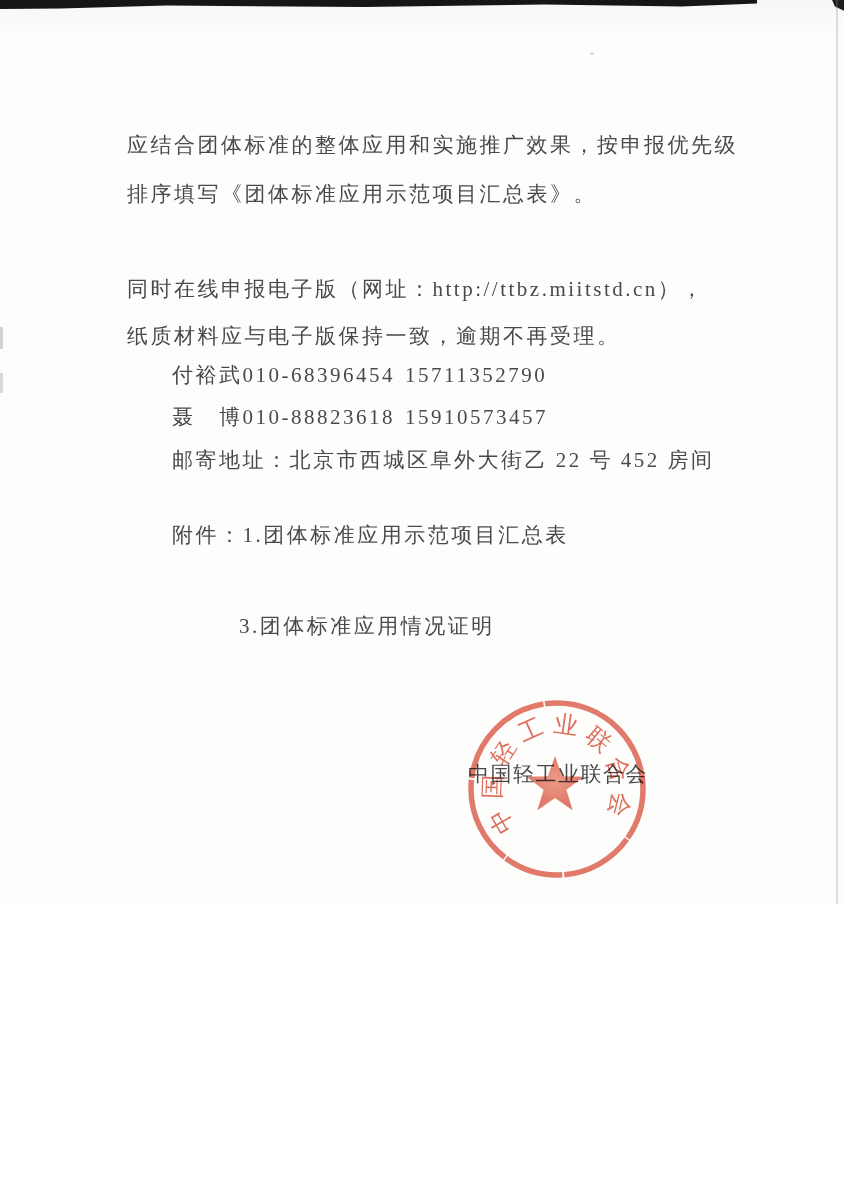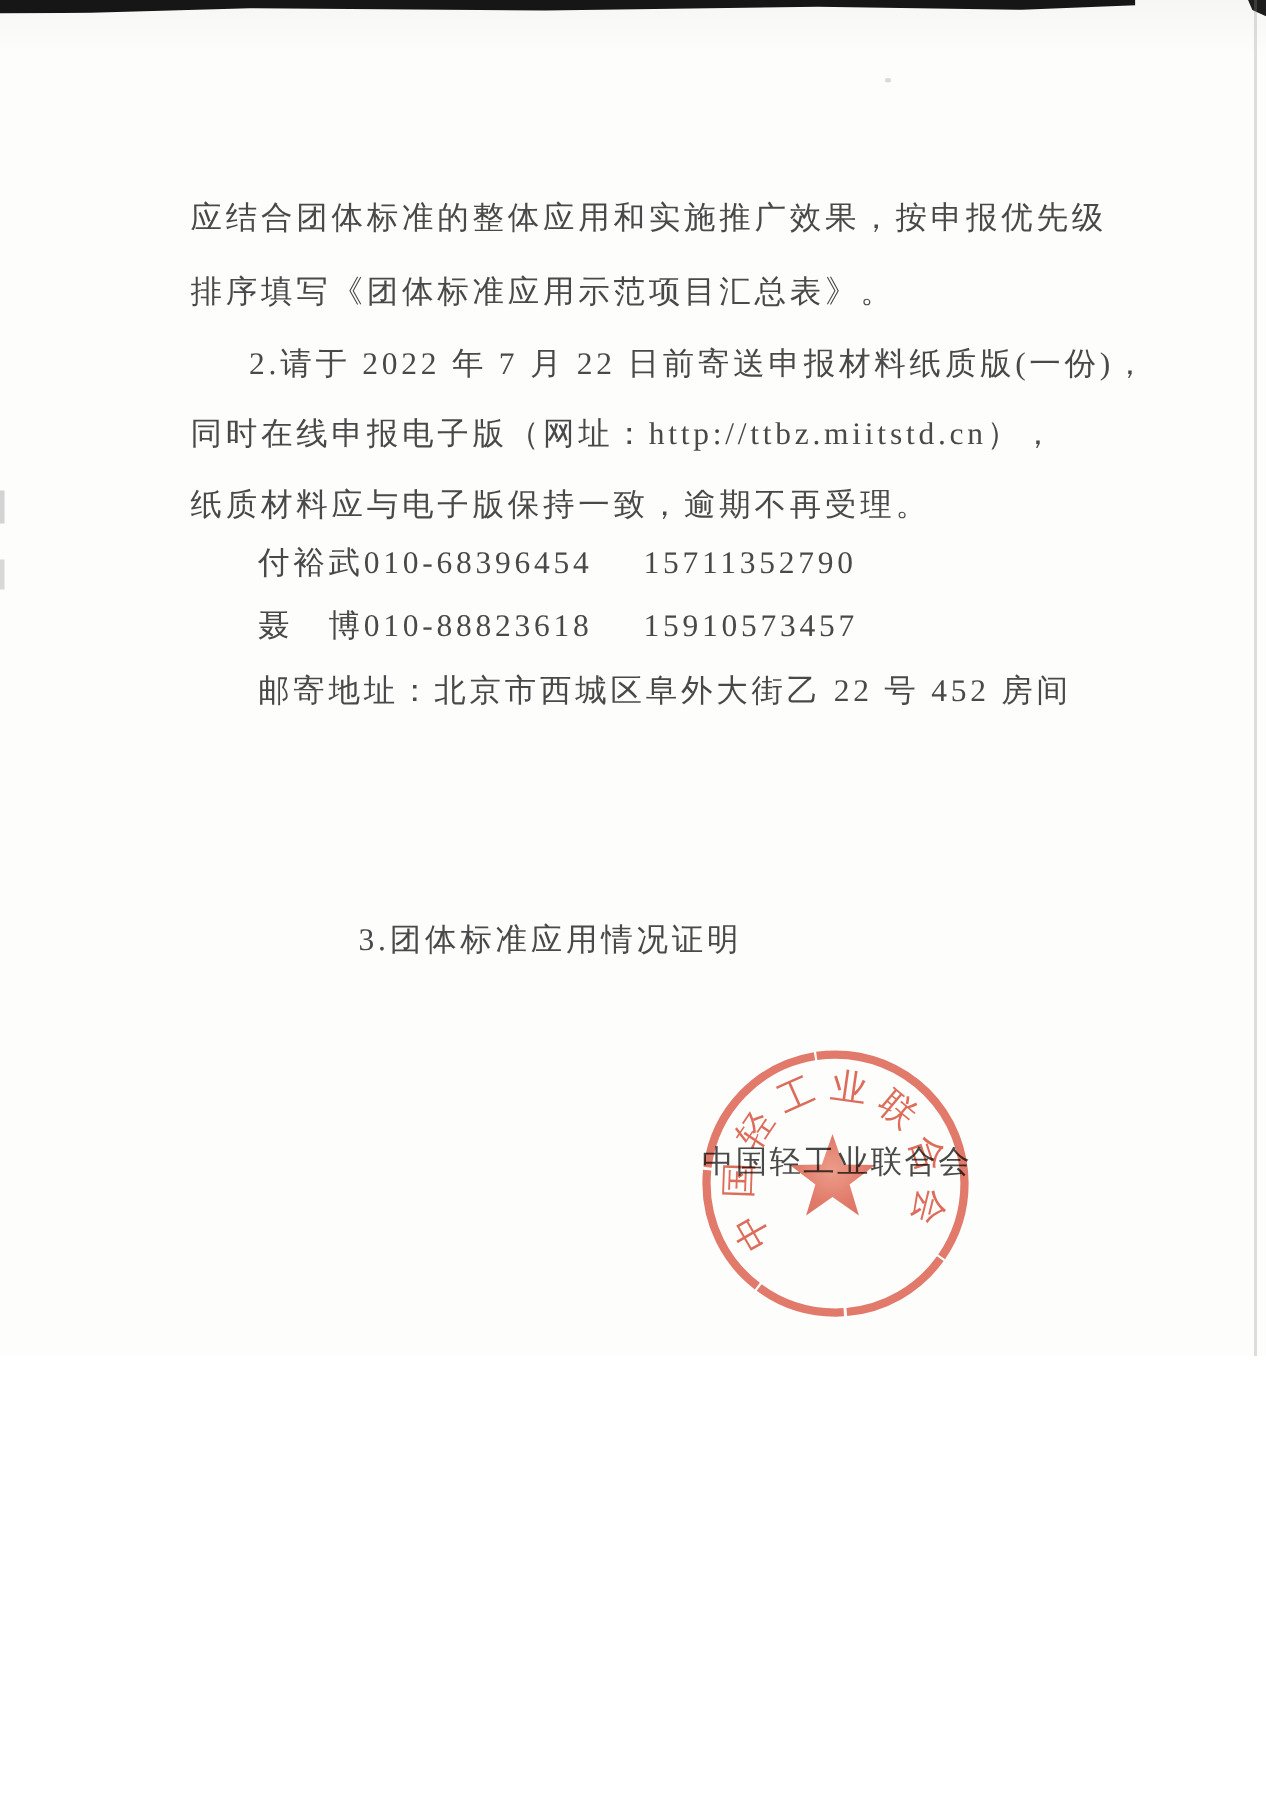--- a/index.html
+++ b/index.html
@@ -20,21 +20,21 @@
     opacity: 0.93;
   }
   .tline {
     position: absolute;
     font-size: 21px;
     letter-spacing: 2.5px;
     white-space: nowrap;
     color: #3c3c3c;
   }
   .c-name  { }
-  .c-phone { margin-right: 34px; }
+  .c-phone { margin-right: 10px; }
   .sig-org  { letter-spacing: 1.5px; }
   .sig-date { letter-spacing: 3.5px; }
 
   
   .seal {
     position: absolute;
     left: 460px;
     top: 692px;
     width: 200px;
     height: 200px;
@@ -93,33 +93,35 @@
   <div class="smudge smudge-1"></div>
   <div class="smudge smudge-2"></div>
   <div class="smudge smudge-3"></div>
   <div class="speck"></div>
 
   <div class="textlayer">
 
     <div class="tline" style="left:127px; top:131px">应结合团体标准的整体应用和实施推广效果，按申报优先级</div>
     <div class="tline" style="left:127px; top:180px">排序填写《团体标准应用示范项目汇总表》。</div>
 
-    <div class="tline" style="left:166px; top:228px">2.请于 2022 年 7 月 22 日前寄送申报材料纸质版(一份)，</div>
     <div class="tline" style="left:127px; top:275px">同时在线申报电子版（网址：http://ttbz.miitstd.cn），</div>
     <div class="tline" style="left:127px; top:322px">纸质材料应与电子版保持一致，逾期不再受理。</div>
 
     <div class="tline" style="left:172px; top:361px">
       <span class="c-name">付裕武</span><span class="c-phone">010-68396454</span><span>15711352790</span>
     </div>
     <div class="tline" style="left:172px; top:403px">
       <span class="c-name">聂　博</span><span class="c-phone">010-88823618</span><span>15910573457</span>
     </div>
 
     <div class="tline" style="left:172px; top:446px">邮寄地址：北京市西城区阜外大街乙 22 号 452 房间</div>
 
+    <div class="tline" style="left:172px; top:521px">
+      <span>附件：</span><span>1.团体标准应用示范项目汇总表</span>
+    </div>
     <div class="tline" style="left:239px; top:612px">3.团体标准应用情况证明</div>
 
     <div class="tline sig-org" style="left:468px; top:760px">中国轻工业联合会</div>
   </div>
 
   <svg class="seal" viewBox="0 0 200 200">
     <defs>
       <radialGradient id="starGrad" cx="50%" cy="45%" r="65%">
         <stop offset="0%" stop-color="#e87b62"></stop>
         <stop offset="60%" stop-color="#da4f38"></stop>

